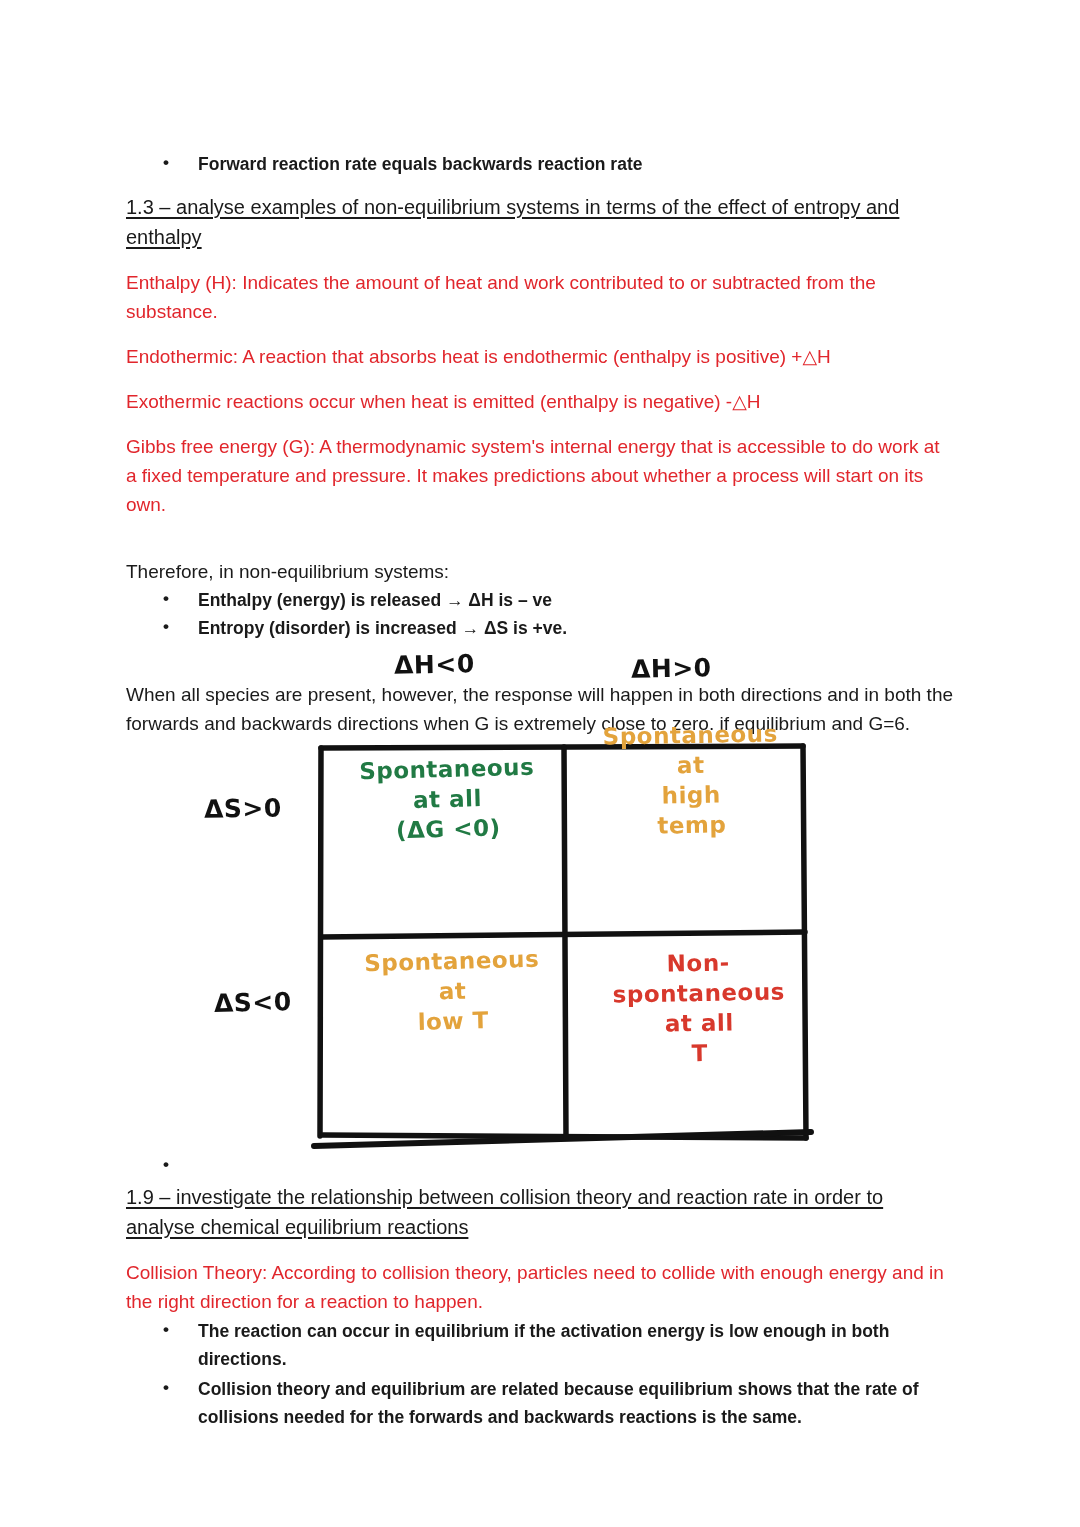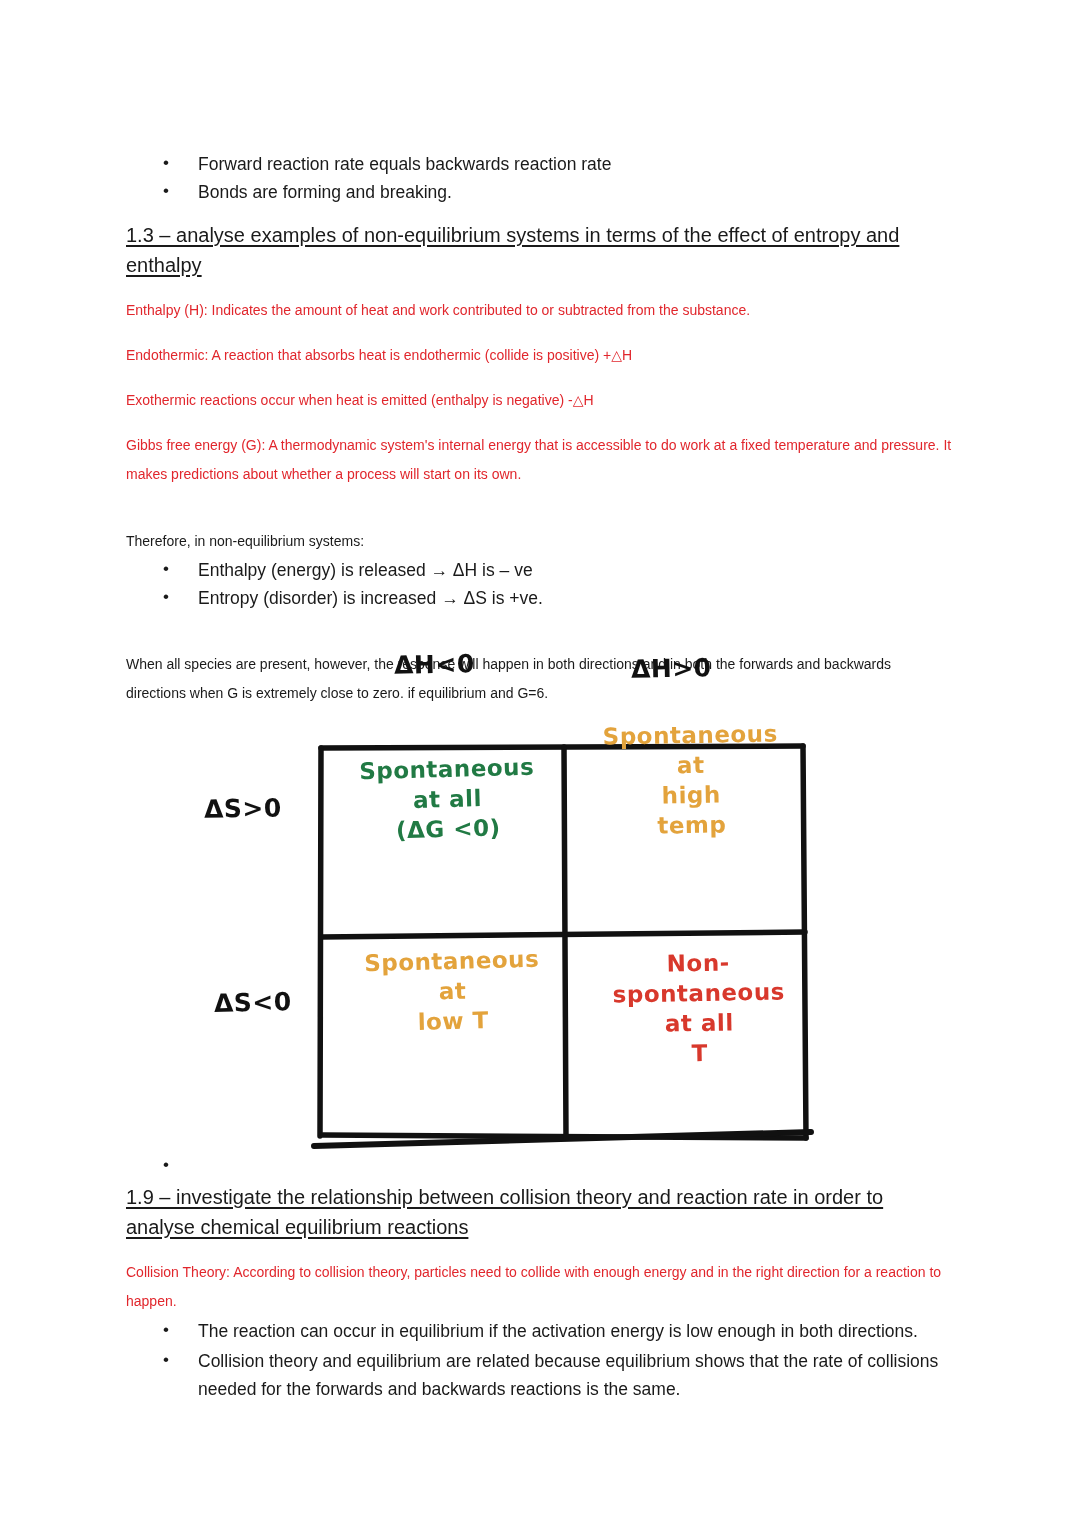--- a/index.html
+++ b/index.html
@@ -32,20 +32,21 @@
     list-style: none;
     margin: 0;
     padding: 0;
   }
   .bullet-list li {
     position: relative;
     padding-left: 72px;
     font-size: 17.5px;
     line-height: 28px;
     color: #1a1a1a;
+    font-weight: bold;
   }
   .bullet-list li::before {
     content: "\2022";
     position: absolute;
     left: 37px;
     top: -1px;
     font-size: 17px;
     color: #1a1a1a;
   }
   .bullet-list li.empty-bullet {
@@ -57,21 +58,21 @@
     line-height: 30px;
     color: #1a1a1a;
     margin: 14px 0 0 0;
   }
   .heading span.u {
     text-decoration: underline;
     text-underline-offset: 3px;
   }
 
   .para {
-    font-size: 14px;
+    font-size: 19px;
     line-height: 29px;
     margin: 16px 0 0 0;
   }
   .para.red {
     color: #e1262c;
   }
   .para.black {
     color: #1a1a1a;
     margin-top: 38px;
   }
@@ -155,29 +156,28 @@
 </style>
 </head>
 <body>
 
 <div class="page">
 
   <div class="content">
 
     <ul class="bullet-list">
       <li>Forward reaction rate equals backwards reaction rate</li>
-      <li>Bonds are forming and breaking.</li>
     </ul>
 
     <p class="heading">
       <span class="u">1.3 – analyse examples of non-equilibrium systems in terms of the effect of entropy and enthalpy</span>
     </p>
 
     <p class="para red">Enthalpy (H): Indicates the amount of heat and work contributed to or subtracted from the substance.</p>
-    <p class="para red">Endothermic: A reaction that absorbs heat is endothermic (collide is positive) +△H</p>
+    <p class="para red">Endothermic: A reaction that absorbs heat is endothermic (enthalpy is positive) +△H</p>
     <p class="para red">Exothermic reactions occur when heat is emitted (enthalpy is negative) -△H</p>
     <p class="para red">Gibbs free energy (G): A thermodynamic system's internal energy that is accessible to do work at a fixed temperature and pressure. It makes predictions about whether a process will start on its own.</p>
 
     <p class="para black">Therefore, in non-equilibrium systems:</p>
 
     <ul class="bullet-list" style="">
       <li>Enthalpy (energy) is released → ΔH is – ve</li>
       <li>Entropy (disorder) is increased → ΔS is +ve.</li>
     </ul>
 

